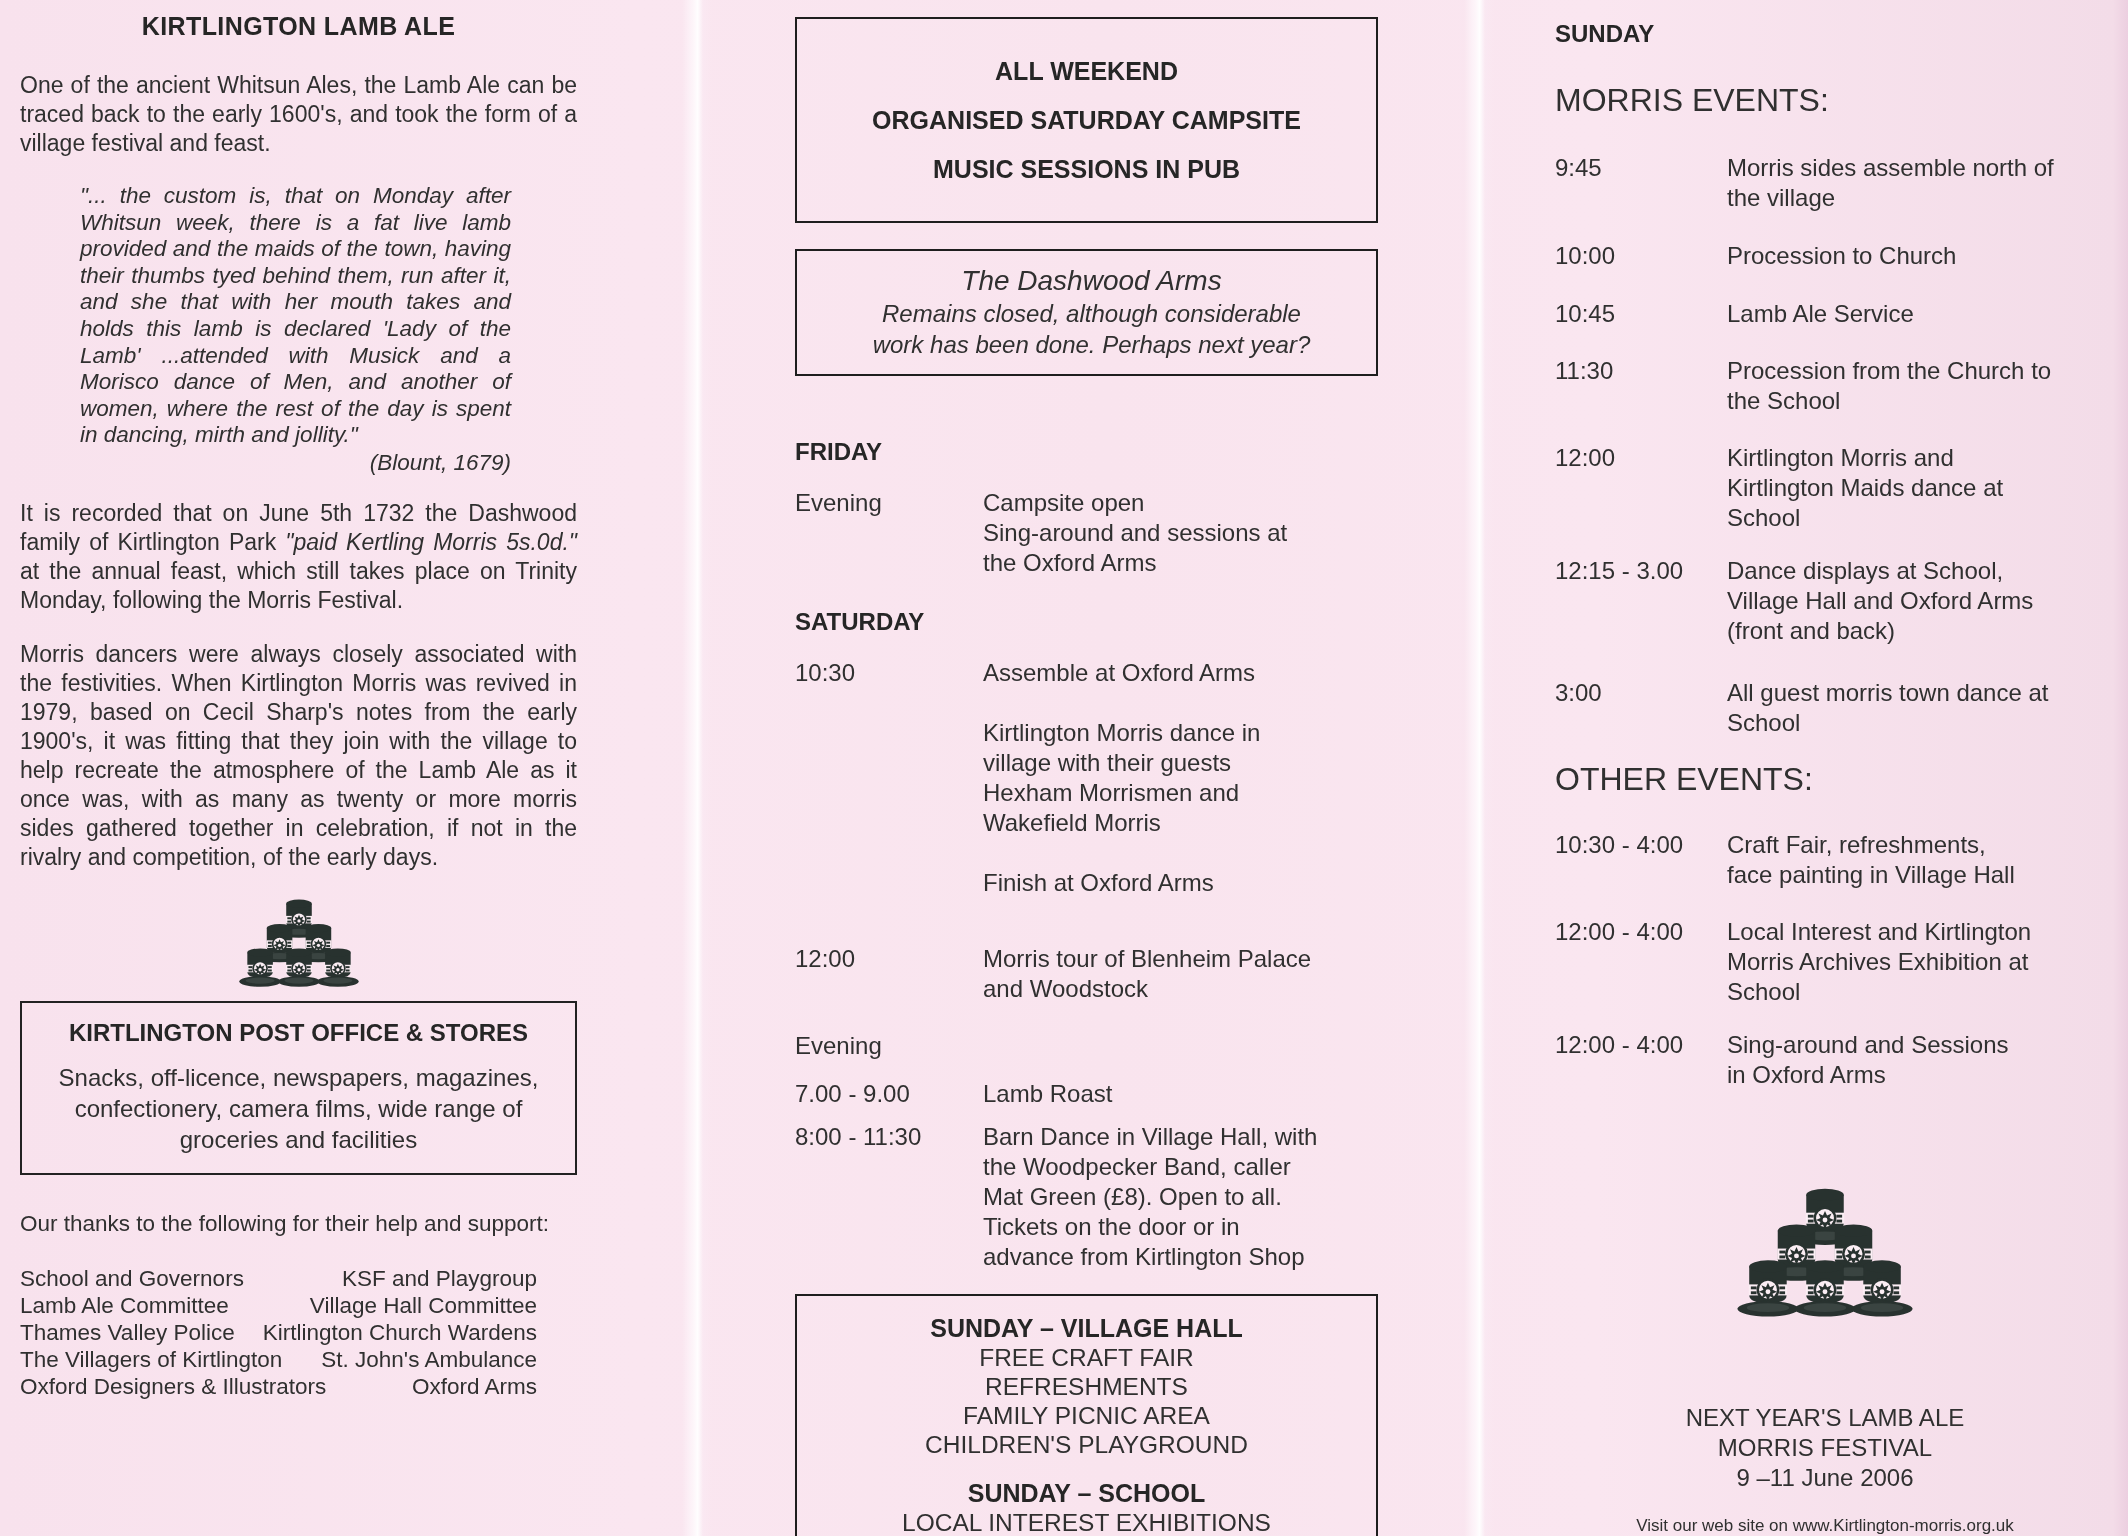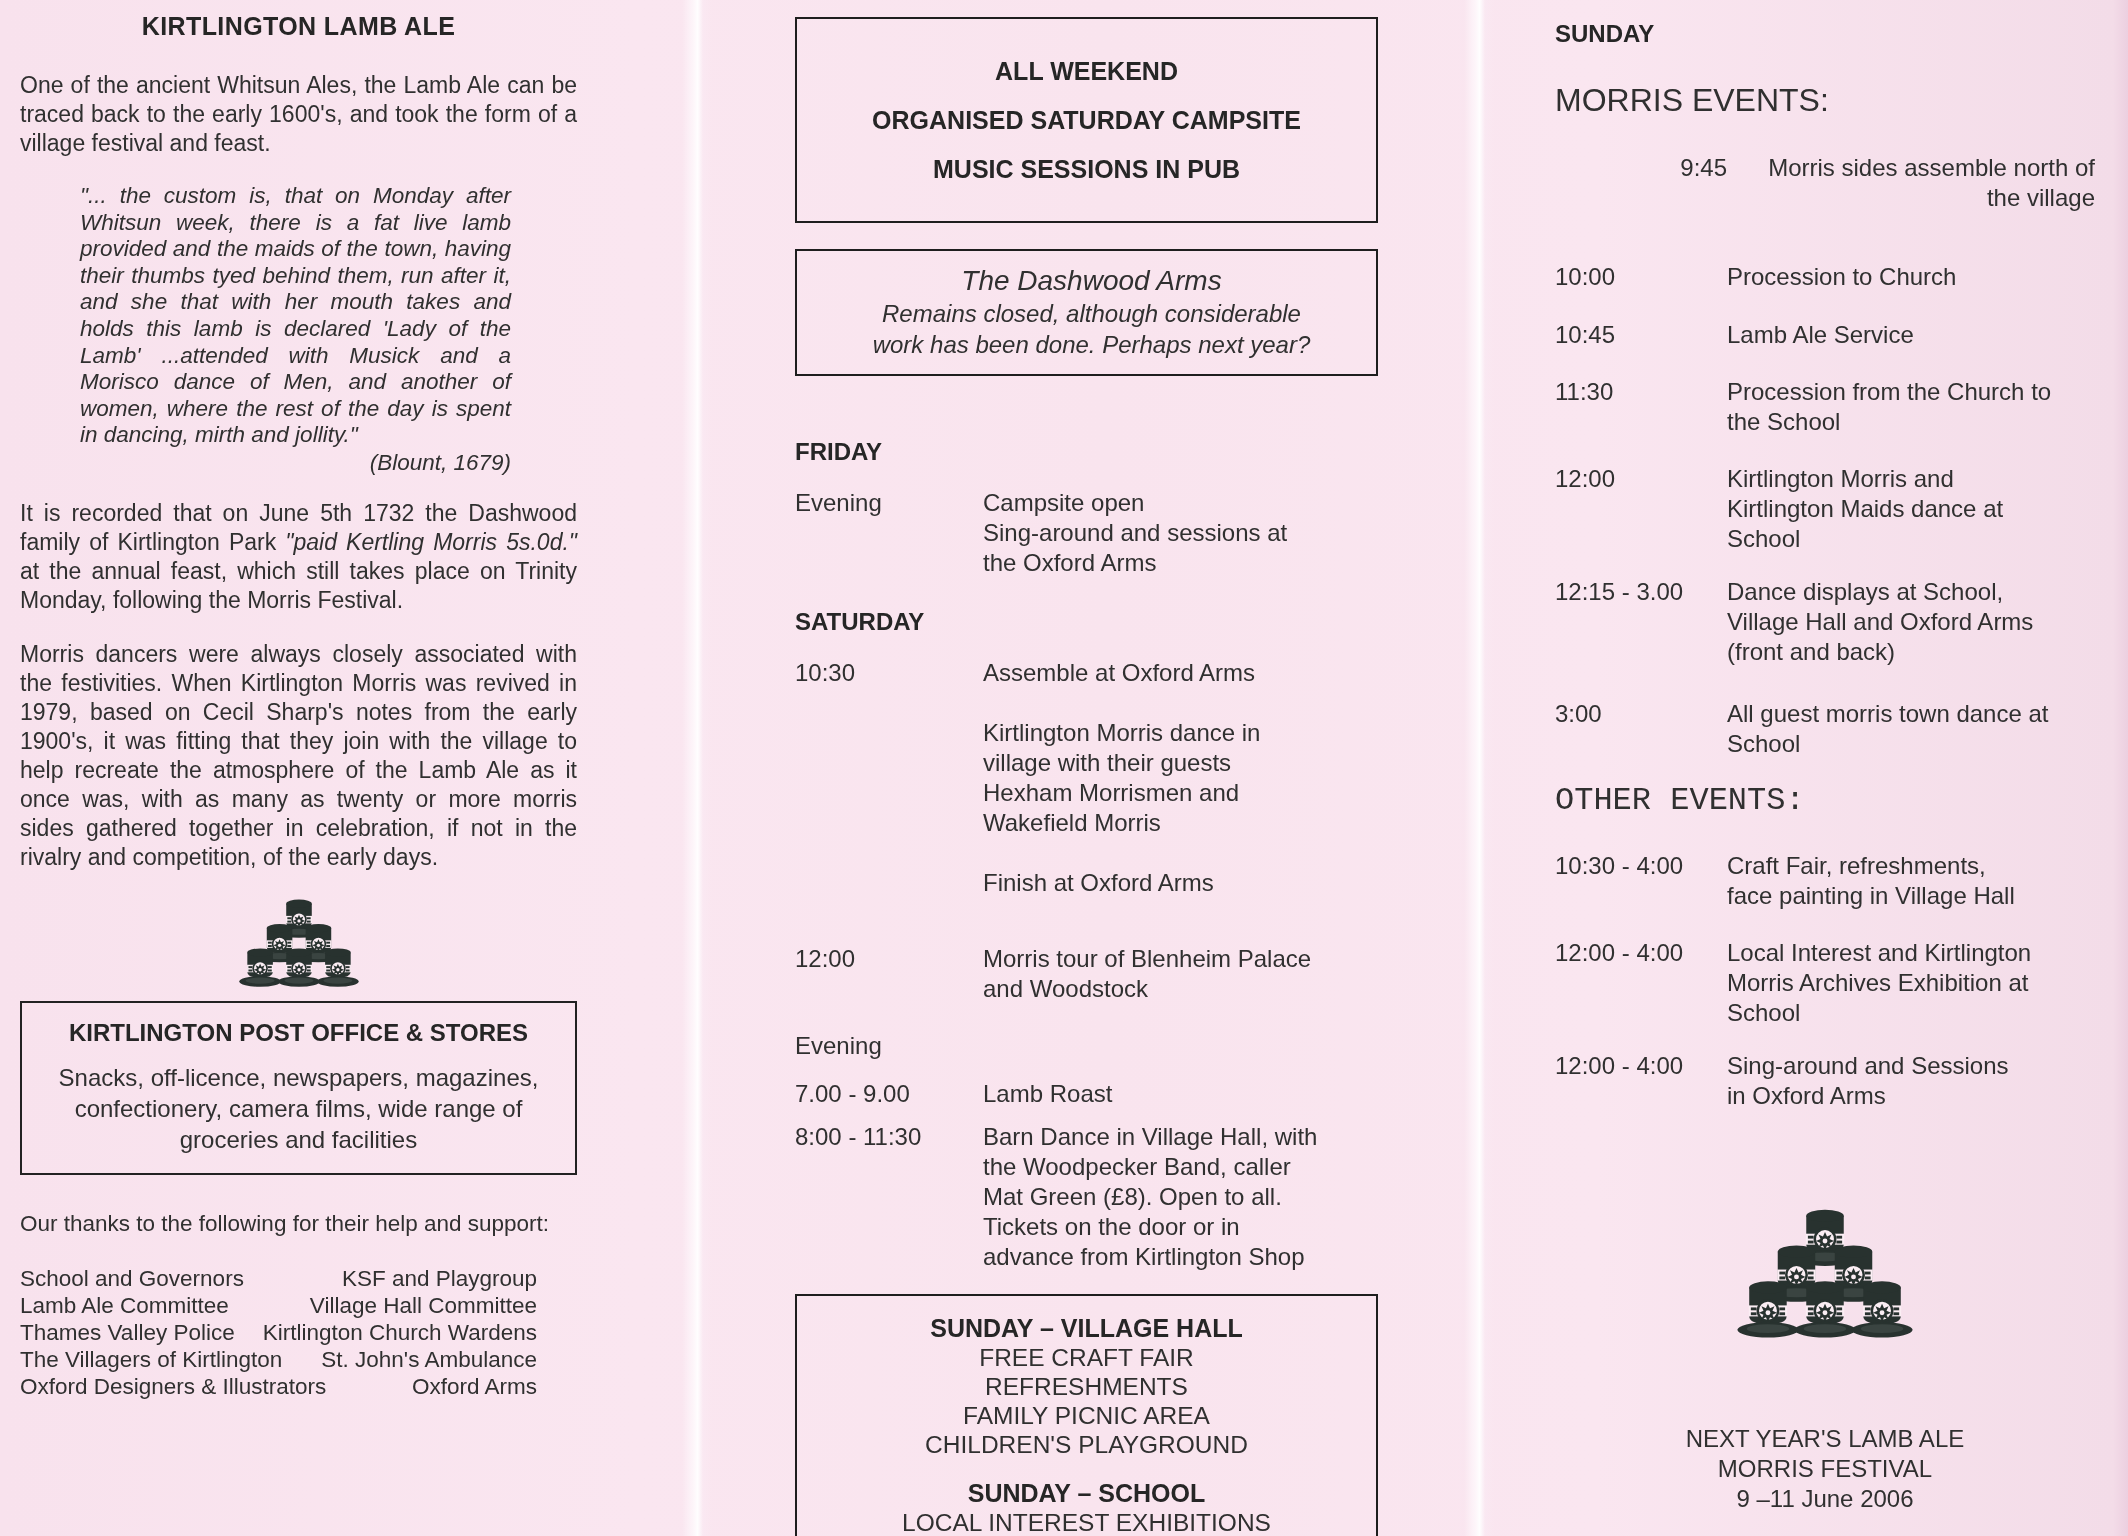--- a/index.html
+++ b/index.html
@@ -43,32 +43,32 @@
   #box-dashwood{margin-top:26px;padding:13px 0 14px 10px;font-style:italic;}
   .dashwood-title{font-size:28px;line-height:34px;}
   .dashwood-body{font-size:24px;line-height:31px;white-space:pre-line;}
   .day-header{font-size:24px;font-weight:bold;color:#262626;}
   #friday-header{margin:62px 0 22px 0;}
   #saturday-header{margin:30px 0 22px 0;}
   .sched-row{display:flex;align-items:flex-start;}
   .sched-time{flex:0 0 188px;font-size:24px;line-height:30px;}
   .sched-desc{flex:1;font-size:24px;line-height:30px;white-space:pre-line;}
   #col-right .sched-time{flex:0 0 172px;}
-  .mb46{margin-bottom:46px;} .mb33{margin-bottom:49px;text-align:right;} .mb32{margin-bottom:32px;}
+  .mb46{margin-bottom:46px;} .mb33{margin-bottom:28px;} .mb32{margin-bottom:32px;}
   .mb28{margin-bottom:28px;} .mb27{margin-bottom:27px;} .mb23{margin-bottom:23px;}
   .mb18{margin-bottom:18px;} .mb13{margin-bottom:13px;}
   #box-sunday{margin-top:22px;padding:18px 8px 9px 8px;height:252px;box-sizing:content-box;}
   #box-sunday .b-title{font-size:25px;font-weight:bold;line-height:29px;color:#262626;}
   #box-sunday .b-lines{font-size:24.5px;line-height:29px;white-space:pre-line;}
   #box-sunday .gap{height:20px;}
 
   
   #right-sunday{margin:6px 0 34px 0;}
   .events-header{font-size:32px;margin:0 0 34px 0;}
-  #other-events-header{margin:0 0 32px 0;font-family:Liberation Mono, monospace;}
+  #other-events-header{margin:0 0 32px 0;}
   .big-hats{text-align:center;margin-top:95px;}
   .footer-block{text-align:center;font-size:24px;line-height:30px;margin-top:82px;}
   .website{text-align:center;font-size:17px;margin-top:23px;}
 </style>
 </head>
 <body>
 
 <svg width="0" height="0" style="position:absolute" aria-hidden="true">
   <defs>
     <g id="morris-hat">

